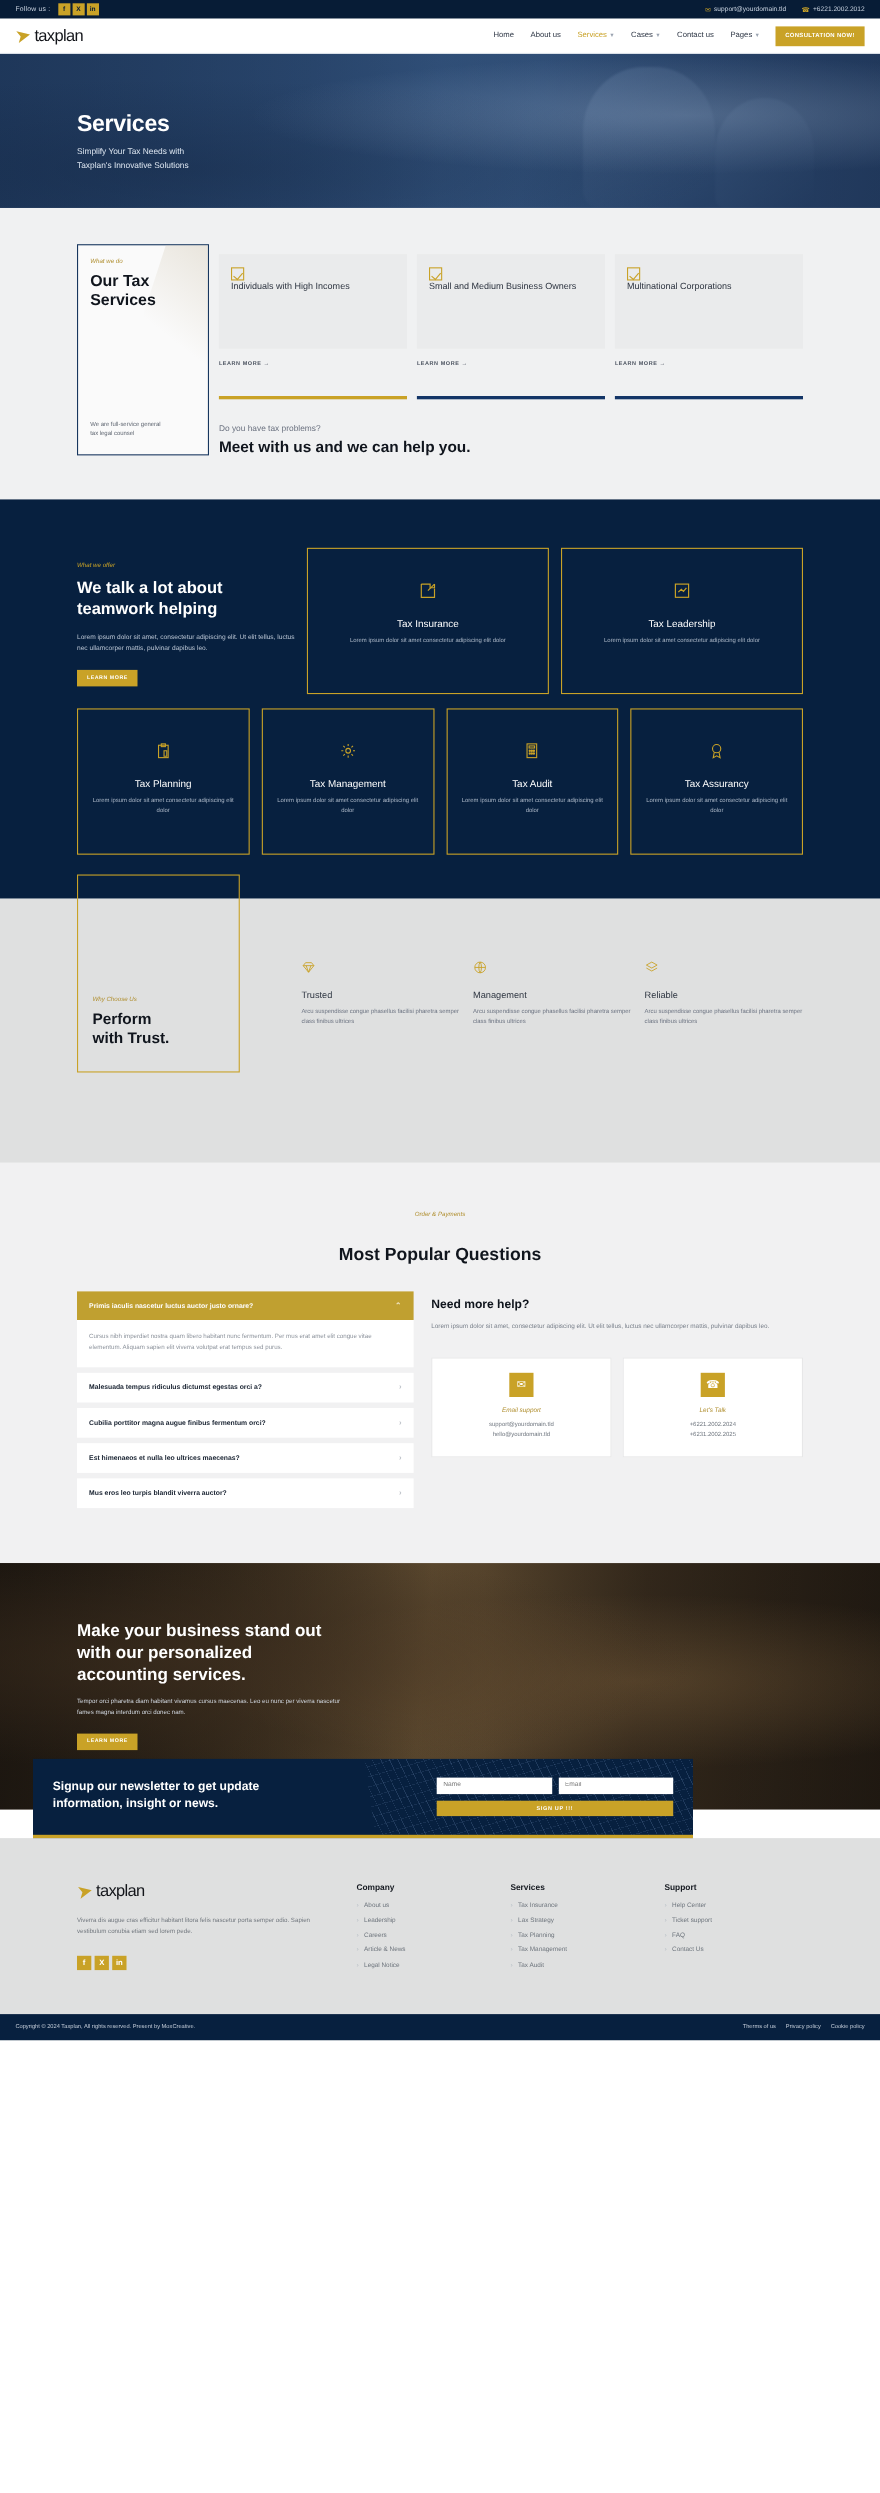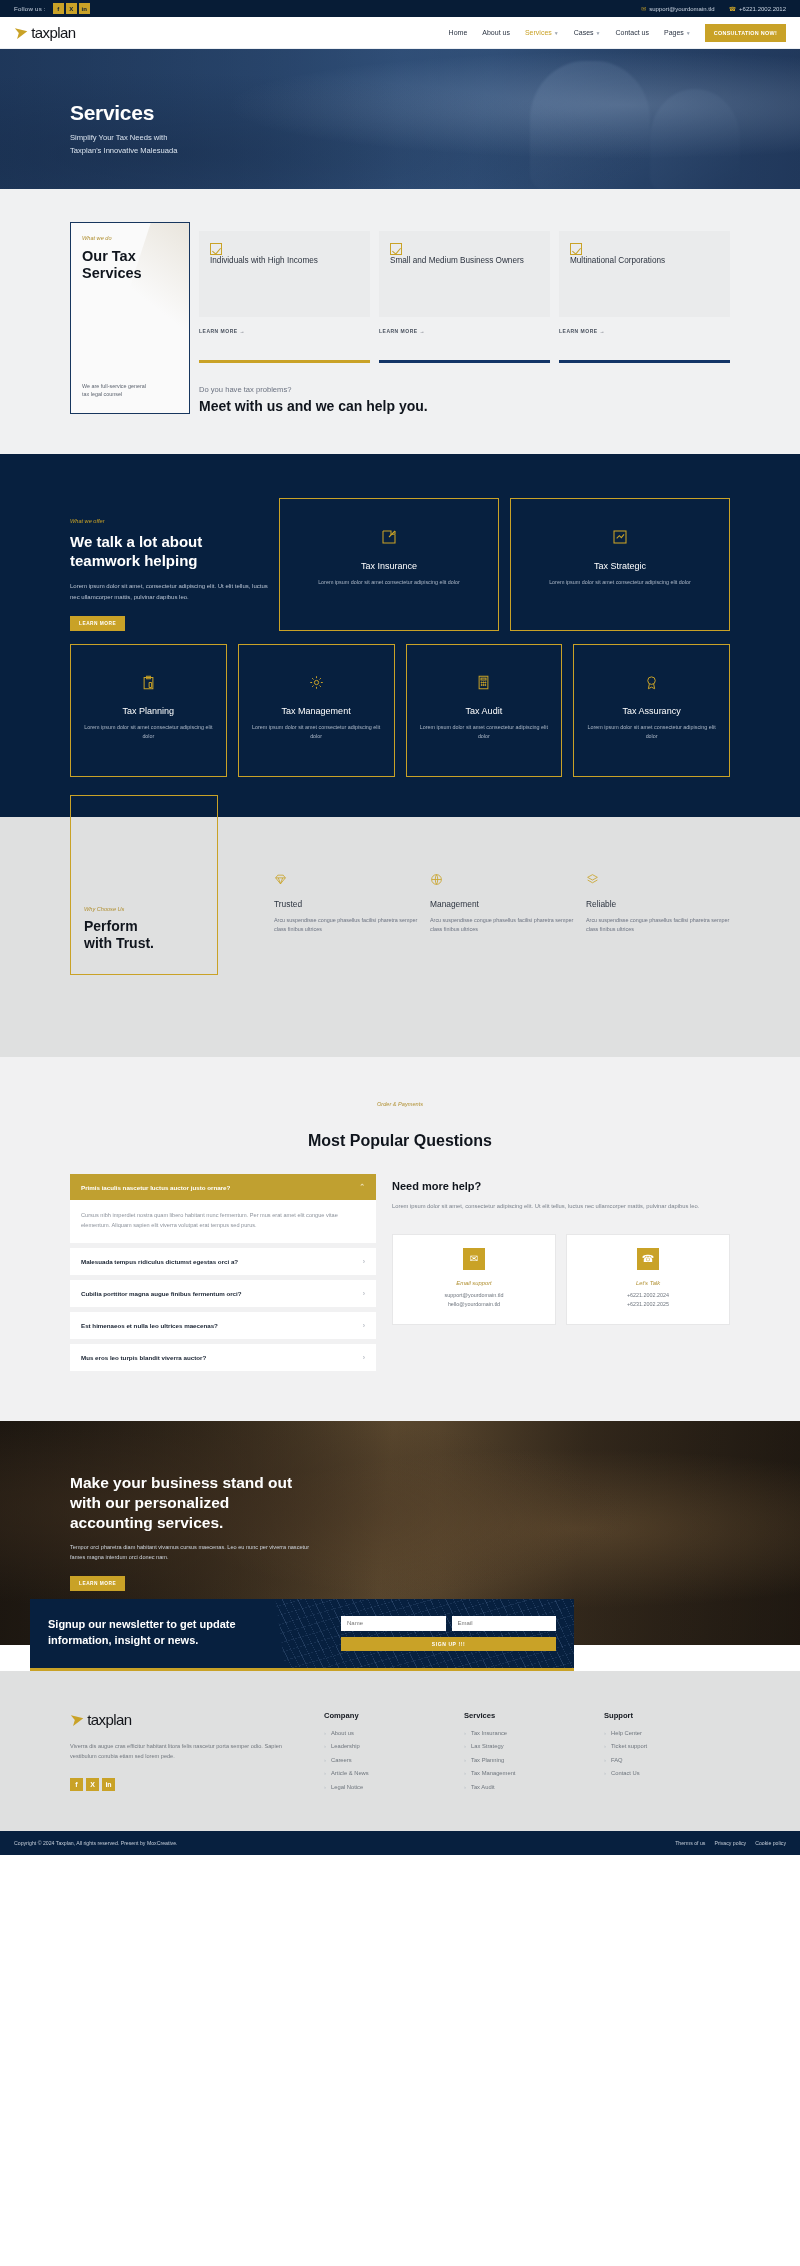--- a/index.html
+++ b/index.html
@@ -108,21 +108,21 @@
   .bars { display: flex; gap: 9px; margin-top: 26px; }
   .bar { flex: 1; height: 2.6px; }
   .bar.gold { background: #c9a227; }
   .bar.navy { background: #133567; }
   .cta-line { margin-top: 22px; }
   .cta-line .sub { font-size: 7.6px; color: #6b7280; }
   .cta-line .big { font-size: 14px; font-weight: 700; color: #10151d; margin-top: 4px; }
 
   
   .dark { background: #07203f; padding: 44px 0 0; }
-  .dark-top { display: flex; gap: 3px; align-items: flex-end; }
+  .dark-top { display: flex; gap: 3px; align-items: center; }
   .dark-left { width: 206px; padding-top: 6px; }
   .dark-left .eyebrow { color: #c9a227; }
   .dark-left h2 { color: #fff; font-size: 15px; font-weight: 700; line-height: 1.26; margin-top: 9px; }
   .dark-left p { color: #b9c4d3; font-size: 6px; line-height: 1.8; margin-top: 11px; }
   .btn-learn {
     display: inline-block; background: #c9a227; color: #fff; font-size: 4.8px;
     font-weight: 700; letter-spacing: .5px; padding: 5px 9px; margin-top: 13px;
   }
   .dark-cards2 { display: flex; gap: 11px; flex: 1; }
   .dcard {
@@ -189,21 +189,21 @@
   }
   .photo-inner { position: relative; z-index: 3; padding-top: 52px; }
   .photo h2 { color: #fff; font-size: 15.5px; font-weight: 700; line-height: 1.3; }
   .photo p { color: #cfd5dd; font-size: 5.6px; line-height: 1.75; margin-top: 10px; width: 240px; }
 
   
   .news-wrap { position: relative; z-index: 5; margin-top: -46px; }
   .news {
     background: #07203f; padding: 17px 18px; display: flex; align-items: center;
     gap: 18px; position: relative; overflow: hidden;
-    border-bottom: 3px solid #c9a227; width: 544px; margin-left: 30px;
+    border-bottom: 3px solid #c9a227; width: 600px; margin-left: 30px;
   }
   .news::after {
     content: ""; position: absolute; right: -30px; top: -40px; width: 320px; height: 180px;
     background:
       repeating-linear-gradient(72deg, rgba(120,150,195,.22) 0 0.6px, transparent 0.6px 7px),
       repeating-linear-gradient(-8deg, rgba(120,150,195,.14) 0 0.6px, transparent 0.6px 9px);
     transform: rotate(-8deg);
   }
   .news h3 { color: #fff; font-size: 11px; font-weight: 700; line-height: 1.45; flex: 1; position: relative; z-index: 2;}
   .news-form { width: 215px; position: relative; z-index: 2; }
@@ -295,21 +295,21 @@
     <a class="btn-consult">CONSULTATION NOW!</a>
   </div>
 
   <div class="hero">
     <div class="hero-ppl"></div>
     <div class="hero-ppl2"></div>
     <div class="wrap hero-inner">
       <h1>Services</h1>
       <p>
         <span>Simplify Your Tax Needs with</span><br>
-        <span>Taxplan's Innovative Malesuada</span>
+        <span>Taxplan's Innovative Solutions</span>
       </p>
     </div>
   </div>
 
   <div class="svc-sec">
     <div class="wrap">
       <div class="svc-grid">
         <div class="svc-left">
           <div>
             <div class="eyebrow">What we do</div>
@@ -382,21 +382,21 @@
             <h4>Tax Insurance</h4>
             <p>Lorem ipsum dolor sit amet consectetur adipiscing elit dolor</p>
           </div>
           <div class="dcard">
             <div class="ic">
               <svg width="16" height="16" viewBox="0 0 24 24" fill="none" stroke="#c9a227" stroke-width="1.6">
                   <rect x="3" y="3" width="18" height="18"></rect>
                   <path d="M7 14l4-4 3 3 4-5"></path>
                 </svg>
             </div>
-            <h4>Tax Strategic</h4>
+            <h4>Tax Leadership</h4>
             <p>Lorem ipsum dolor sit amet consectetur adipiscing elit dolor</p>
           </div>
         </div>
       </div>
 
       <div class="dark-cards4">
         <div class="dcard">
           <div class="ic">
             <svg width="15" height="15" viewBox="0 0 24 24" fill="none" stroke="#c9a227" stroke-width="1.6">
                 <rect x="5" y="4" width="14" height="18"></rect>

